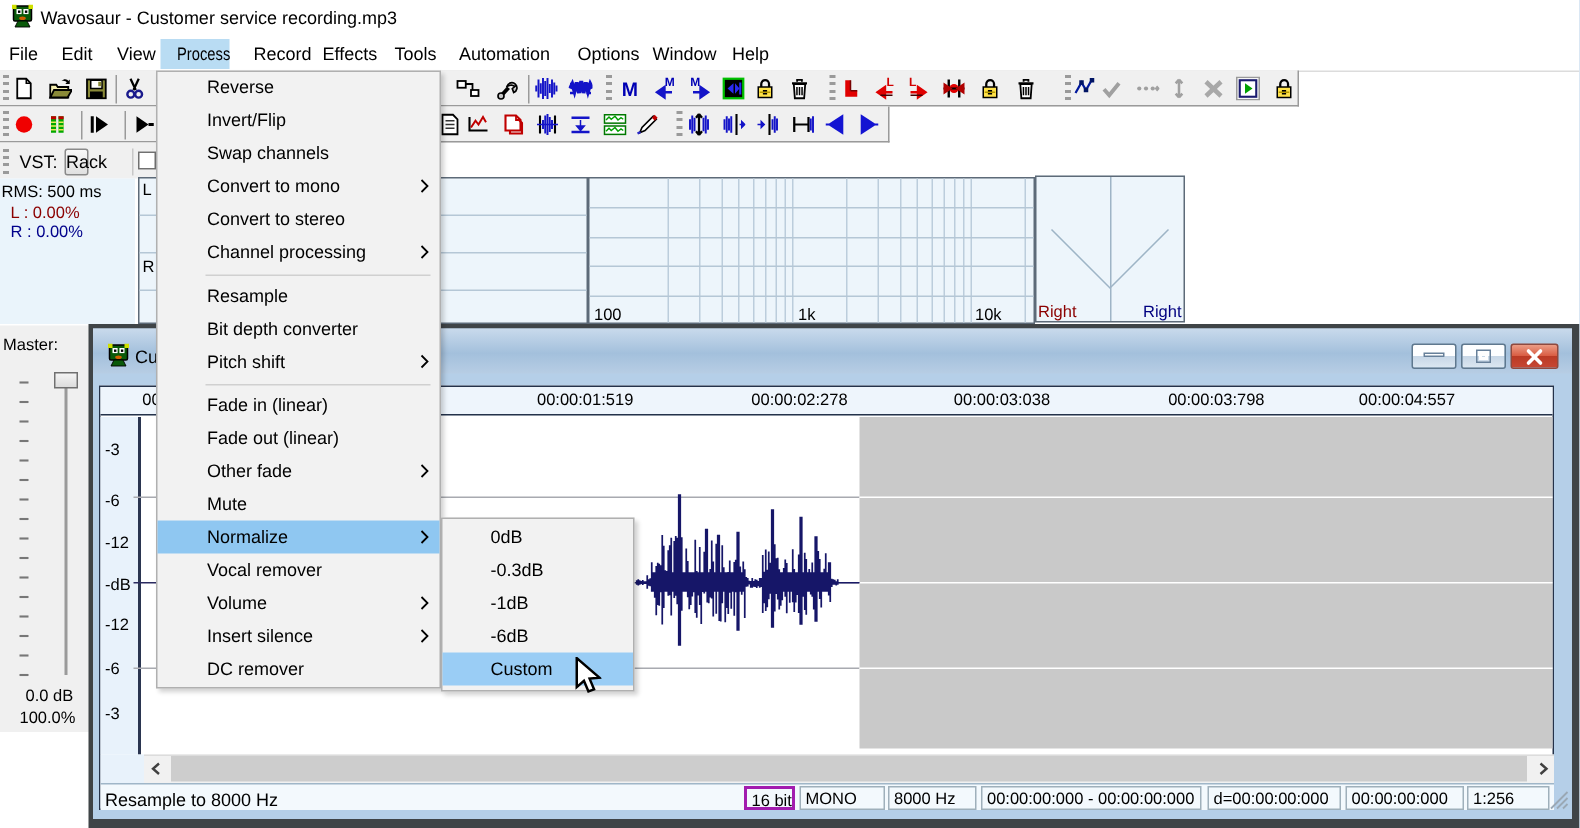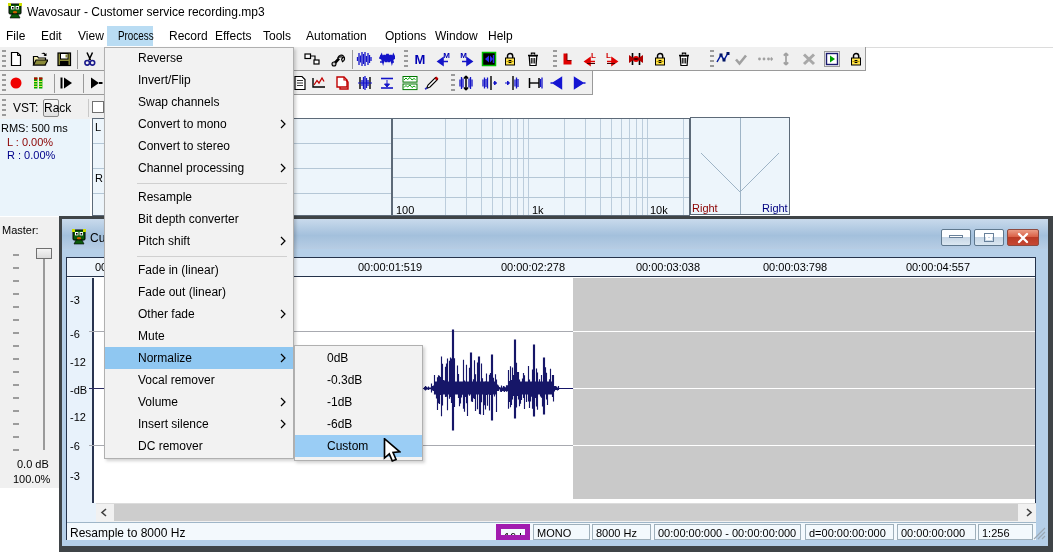--- a/index.html
+++ b/index.html
@@ -386,21 +386,21 @@
   </svg>
 
 <div class="abs" style="left:66px;top:257px;width:970px;height:283px;background:#fff;border:1px solid #24324a"></div>
 
 <div class="abs" style="left:67px;top:258px;width:968px;height:19px;background:#eef5fc;border-bottom:1px solid #24324a"></div>
 <div style="position:absolute;left:87px;top:261px;width:80px;text-align:center;font-size:11px;color:#000">00:00:00:000</div>
 <div style="position:absolute;left:222px;top:261px;width:80px;text-align:center;font-size:11px;color:#000">00:00:00:759</div>
 <div style="position:absolute;left:358px;top:261px;width:80px;text-align:left;font-size:11px;color:#000">00:00:01:519</div>
 <div style="position:absolute;left:493px;top:261px;width:80px;text-align:center;font-size:11px;color:#000">00:00:02:278</div>
 <div style="position:absolute;left:628px;top:261px;width:80px;text-align:center;font-size:11px;color:#000">00:00:03:038</div>
-<div style="position:absolute;left:763px;top:261px;width:80px;text-align:left;font-size:11px;color:#000">00:00:03:798</div>
+<div style="position:absolute;left:763px;top:261px;width:80px;text-align:right;font-size:11px;color:#000">00:00:03:798</div>
 <div style="position:absolute;left:898px;top:261px;width:80px;text-align:center;font-size:11px;color:#000">00:00:04:557</div>
 
 <div class="abs" style="left:67px;top:278px;width:27px;height:225px;background:#e8f2fb;border-right:2px solid #2a3550"></div>
 <div style="position:absolute;left:70px;top:294px;font-size:11px;color:#000">-3</div>
 <div style="position:absolute;left:70px;top:328px;font-size:11px;color:#000">-6</div>
 <div style="position:absolute;left:70px;top:356px;font-size:11px;color:#000">-12</div>
 <div style="position:absolute;left:70px;top:384px;font-size:11px;color:#000">-dB</div>
 <div style="position:absolute;left:70px;top:411px;font-size:11px;color:#000">-12</div>
 <div style="position:absolute;left:70px;top:440px;font-size:11px;color:#000">-6</div>
 <div style="position:absolute;left:70px;top:470px;font-size:11px;color:#000">-3</div>
@@ -425,21 +425,21 @@
     <path d="M6 1L2 4.5L6 8" fill="none" stroke="#404040" stroke-width="1.6"></path>
   </svg>
 <div class="abs" style="left:114px;top:504px;width:904px;height:17px;background:#cdcdcd"></div>
 <div class="abs" style="left:1019px;top:504px;width:17px;height:17px;background:#f1f1f1"></div>
 <svg class="abs" style="left:1025px;top:508px" width="8" height="9" viewBox="0 0 8 9">
     <path d="M2 1l4 3.5L2 8" fill="none" stroke="#404040" stroke-width="1.6"></path>
   </svg>
 
 <div class="abs" style="left:67px;top:522px;width:969px;height:18px;background:#f3f9fd;border-top:1px solid #9fb6c8"></div>
 <div class="mt" style="left:70px;top:526px;font-size:12px">Resample to 8000 Hz</div>
-<div style="position:absolute;left:496px;top:524px;width:34px;height:16px;border:5px solid #a21caf;font-size:11px;padding:2px 0 0 3px;color:#000;white-space:nowrap;overflow:hidden">16 bit</div>
+<div style="position:absolute;left:496px;top:524px;width:34px;height:16px;border:2px solid #a21caf;font-size:11px;padding:2px 0 0 3px;color:#000;white-space:nowrap;overflow:hidden">16 bit</div>
 <div style="position:absolute;left:533px;top:524px;width:57px;height:16px;border:1px solid #9fb0bb;font-size:11px;padding:2px 0 0 3px;color:#000;white-space:nowrap;overflow:hidden">MONO</div>
 <div style="position:absolute;left:592px;top:524px;width:59px;height:16px;border:1px solid #9fb0bb;font-size:11px;padding:2px 0 0 3px;color:#000;white-space:nowrap;overflow:hidden">8000 Hz</div>
 <div style="position:absolute;left:654px;top:524px;width:147px;height:16px;border:1px solid #9fb0bb;font-size:11px;padding:2px 0 0 3px;color:#000;white-space:nowrap;overflow:hidden">00:00:00:000 - 00:00:00:000</div>
 <div style="position:absolute;left:805px;top:524px;width:89px;height:16px;border:1px solid #9fb0bb;font-size:11px;padding:2px 0 0 3px;color:#000;white-space:nowrap;overflow:hidden">d=00:00:00:000</div>
 <div style="position:absolute;left:897px;top:524px;width:79px;height:16px;border:1px solid #9fb0bb;font-size:11px;padding:2px 0 0 3px;color:#000;white-space:nowrap;overflow:hidden">00:00:00:000</div>
 <div style="position:absolute;left:978px;top:524px;width:55px;height:16px;border:1px solid #9fb0bb;font-size:11px;padding:2px 11px 0 3px;color:#000;white-space:nowrap;overflow:hidden">1:256</div>
 <svg class="abs" style="left:1033px;top:527px" width="13" height="13" viewBox="0 0 13 13">
     <path d="M12 1L1 12M12 5L5 12M12 9l-3 3" stroke="#9aa8b4" stroke-width="1.2"></path>
   </svg>
 

